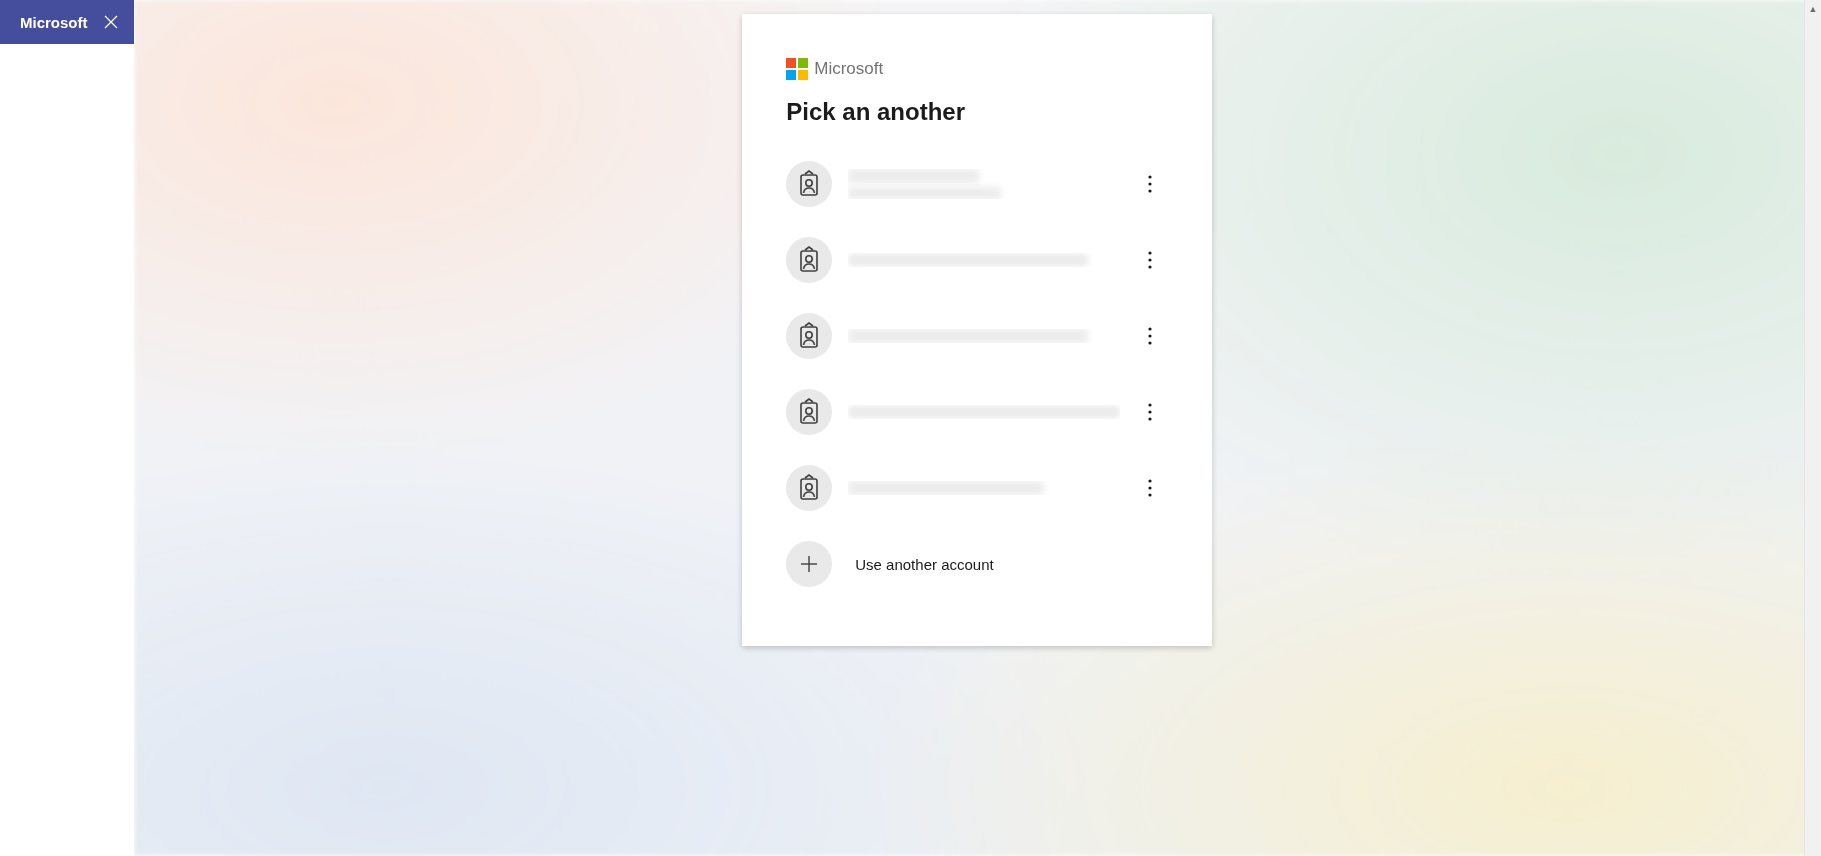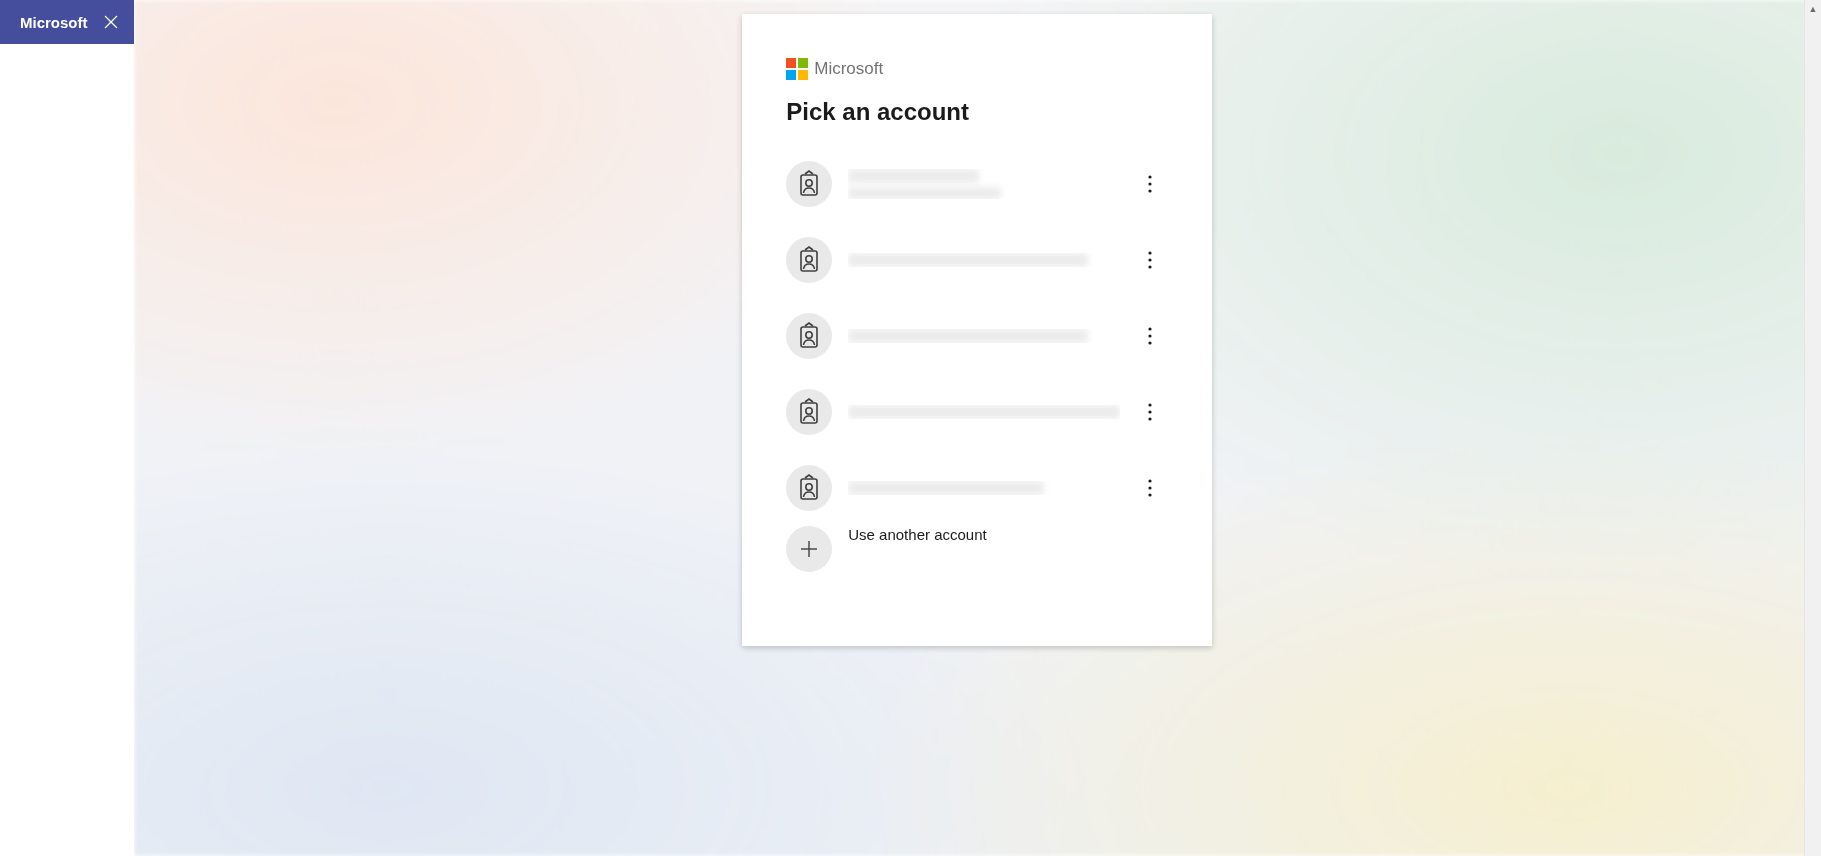--- a/index.html
+++ b/index.html
@@ -166,23 +166,23 @@
       display:flex;
       align-items:center;
       justify-content:center;
       cursor:pointer;
       color:#1b1b1b;
     }
     .more-btn svg circle { fill:#1b1b1b; }
 
     .use-another {
       display:flex;
-      align-items:flex-start;
+      align-items:center;
       height:76px;
-      gap:16px;
+      gap:23px;
       cursor:pointer;
     }
     .plus-circle {
       width:46px;
       height:46px;
       border-radius:50%;
       background:#e9e9e9;
       display:flex;
       align-items:center;
       justify-content:center;
@@ -217,21 +217,21 @@
       <div class="brand">
         <div class="ms-logo">
           <div class="sq1"></div>
             <div class="sq2"></div>
             <div class="sq3"></div>
             <div class="sq4"></div>
         </div>
         <div class="brand-name">Microsoft</div>
       </div>
 
-      <h1 class="heading">Pick an account</h1>
+      <h1 class="heading">Pick an another</h1>
 
       <div class="account-list" id="account-list">
           <div class="account-row">
             <div class="avatar-circle">
               <svg width="24" height="28" viewBox="0 0 24 28" stroke-width="1.6" fill="none">
     <path d="M8 4 L12 1 L16 4"></path>
     <rect x="4" y="5" width="16" height="20" rx="2"></rect>
     <circle cx="12" cy="13" r="3.2"></circle>
     <path d="M6.5 23 C7 19.5 9 18 12 18 C15 18 17 19.5 17.5 23"></path>
   </svg>

